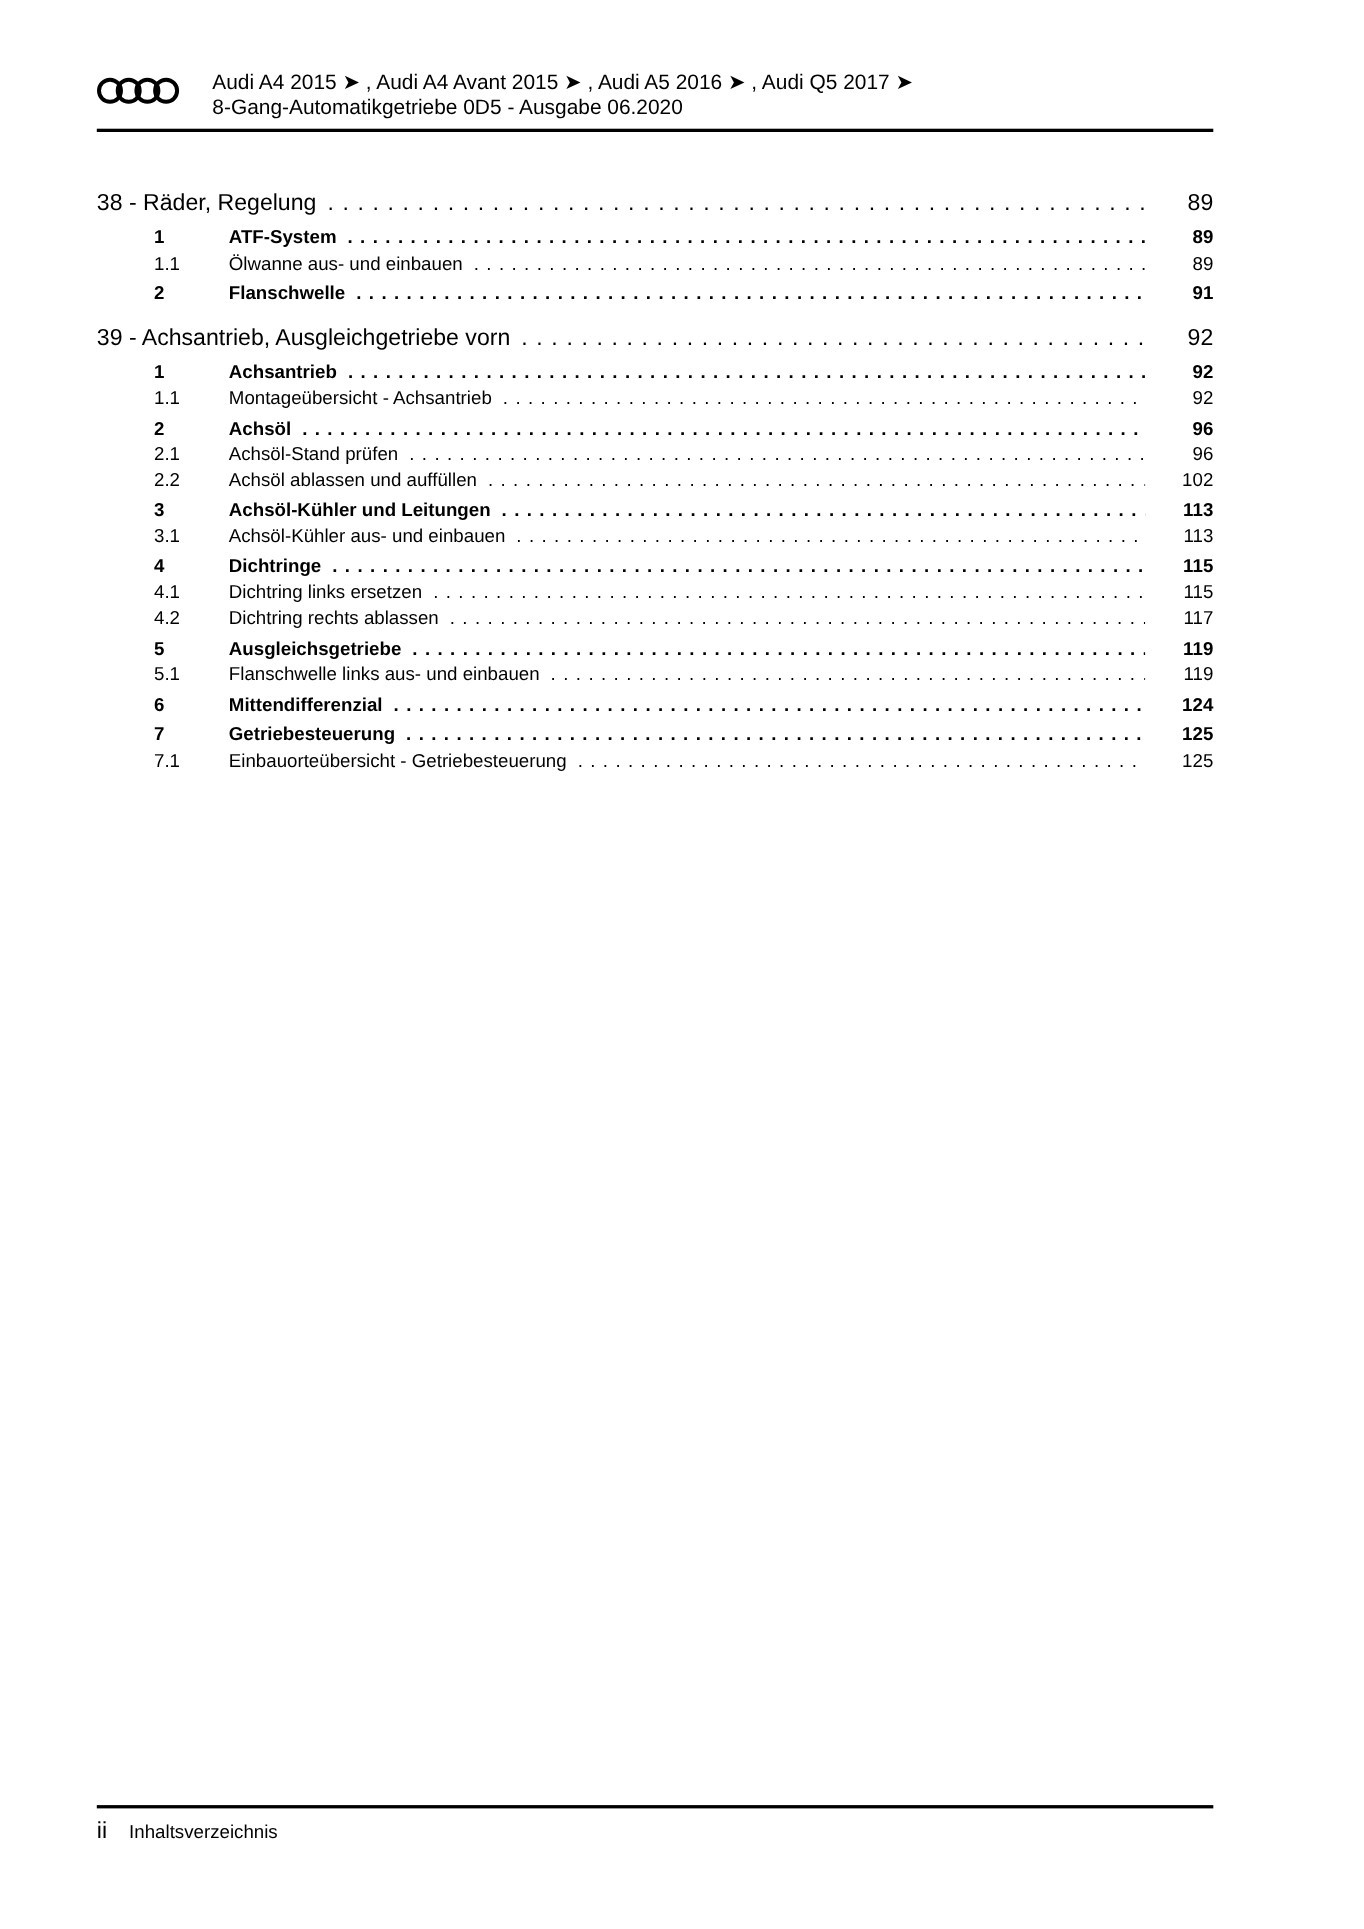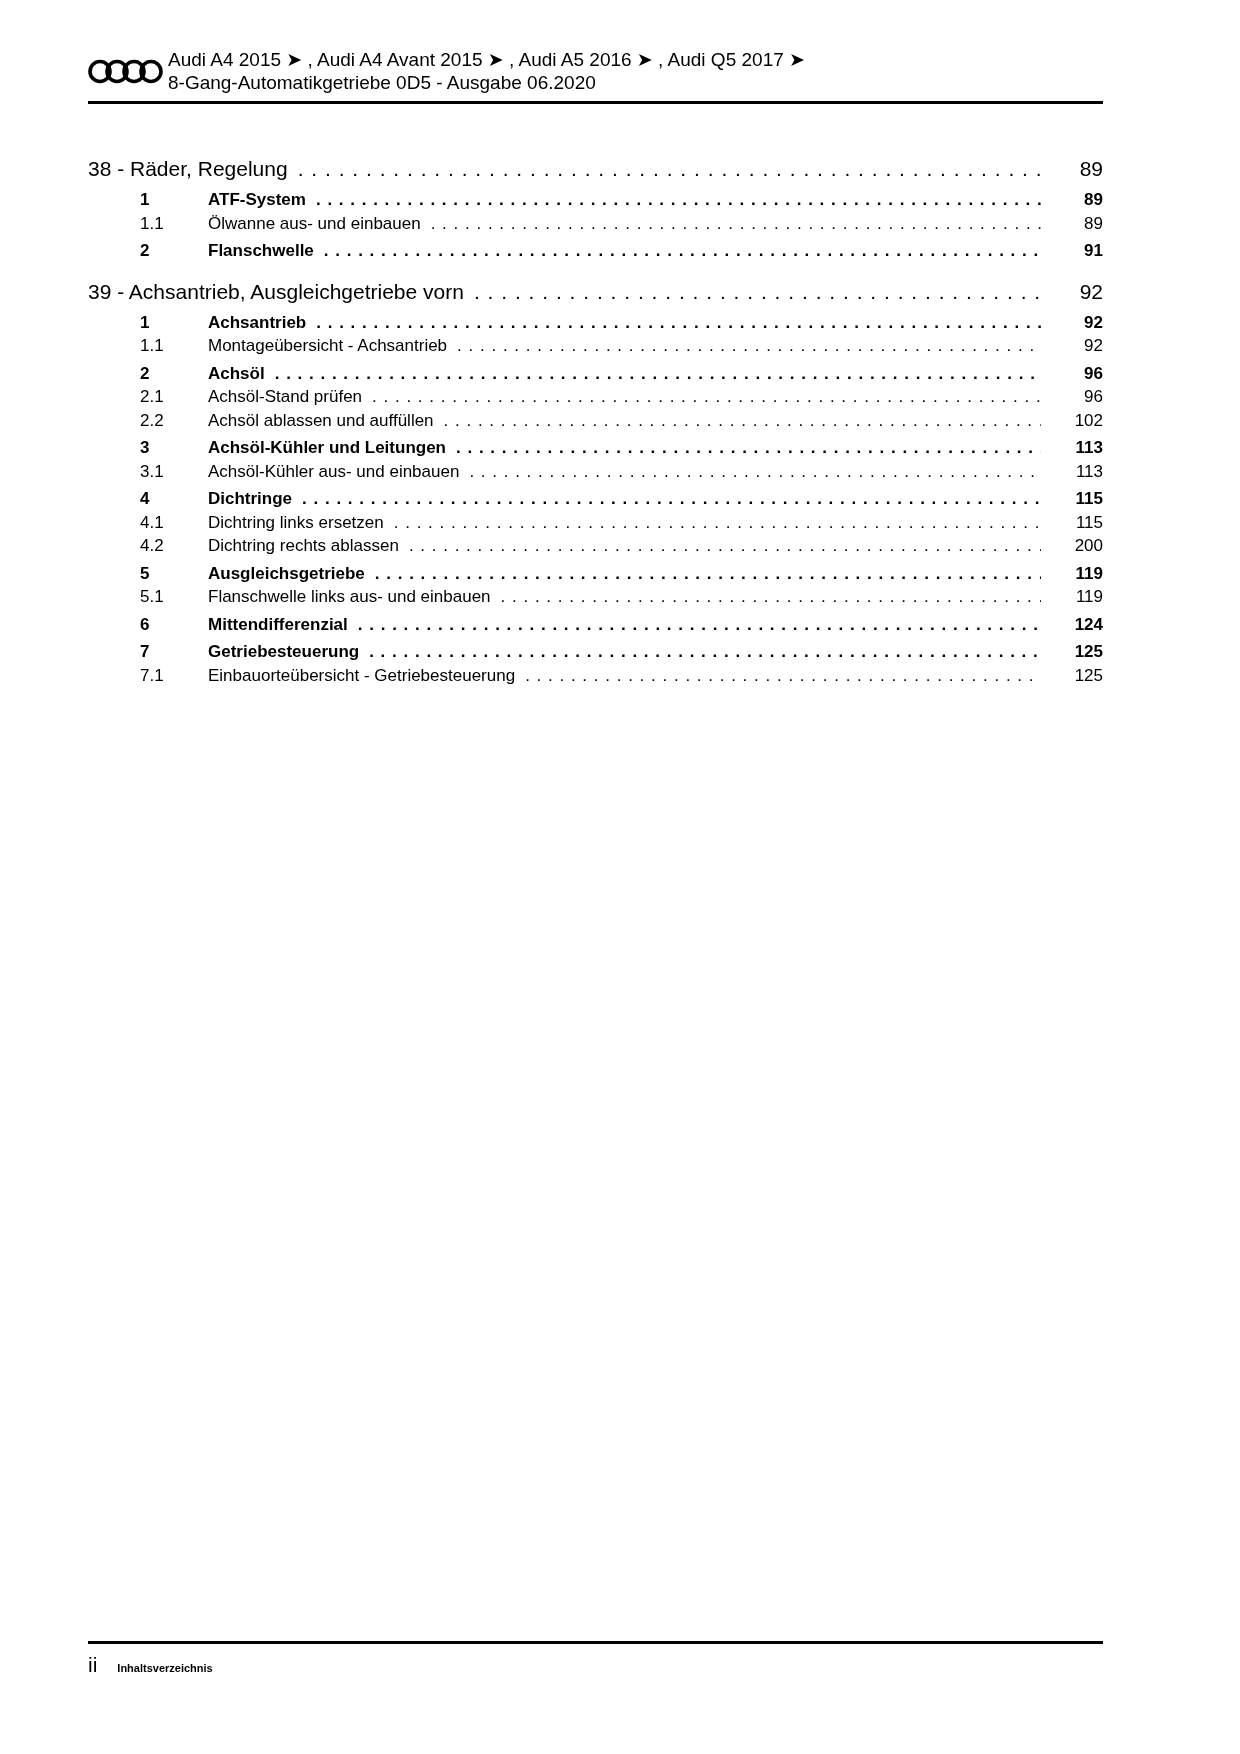--- a/index.html
+++ b/index.html
@@ -14,23 +14,23 @@
   }
   .content {
     position: absolute;
     left: 88px;
     width: 1015px;
     top: 0;
   }
   
   .header {
     display: flex;
-    align-items: center;
-    gap: 4px;
-    padding-top: 48px;
+    align-items: flex-start;
+    gap: 29px;
+    padding-top: 64px;
   }
   .logo { flex: 0 0 auto; margin-top: 5px; }
   .header-text { font-size: 19px; line-height: 23px; white-space: nowrap; }
   .header-rule {
     border: none;
     border-top: 3.5px solid #000;
     margin: 7px 0 0 0;
   }
   
   #toc { margin-top: 50px; }
@@ -78,21 +78,21 @@
     border-top: 3.5px solid #000;
     margin: 0;
   }
   .footer-line {
     display: flex;
     align-items: baseline;
     gap: 20px;
     margin-top: 6px;
   }
   .footer-page { font-size: 21px; line-height: 30px; text-align: center; }
-  .footer-label { font-size: 11px; font-weight: bold; }
+  .footer-label { font-size: 17px; }
 </style>
 </head>
 <body>
 
 <div class="content">
 
   <div class="header">
     <span class="logo">
       <svg width="76" height="27" viewBox="0 0 76 27" aria-hidden="true">
         <circle cx="12" cy="13.5" r="10" fill="none" stroke="#000" stroke-width="3.6"></circle>
@@ -207,21 +207,21 @@
     <span class="num">4.1</span>
     <span class="title">Dichtring links ersetzen</span>
     <span class="leader"></span>
     <span class="pagenum">115</span>
   </div>
 
   <div class="row section-row">
     <span class="num">4.2</span>
     <span class="title">Dichtring rechts ablassen</span>
     <span class="leader"></span>
-    <span class="pagenum">200</span>
+    <span class="pagenum">117</span>
   </div>
 
   <div class="row section-row bold">
     <span class="num">5</span>
     <span class="title">Ausgleichsgetriebe</span>
     <span class="leader"></span>
     <span class="pagenum">119</span>
   </div>
 
   <div class="row section-row">

